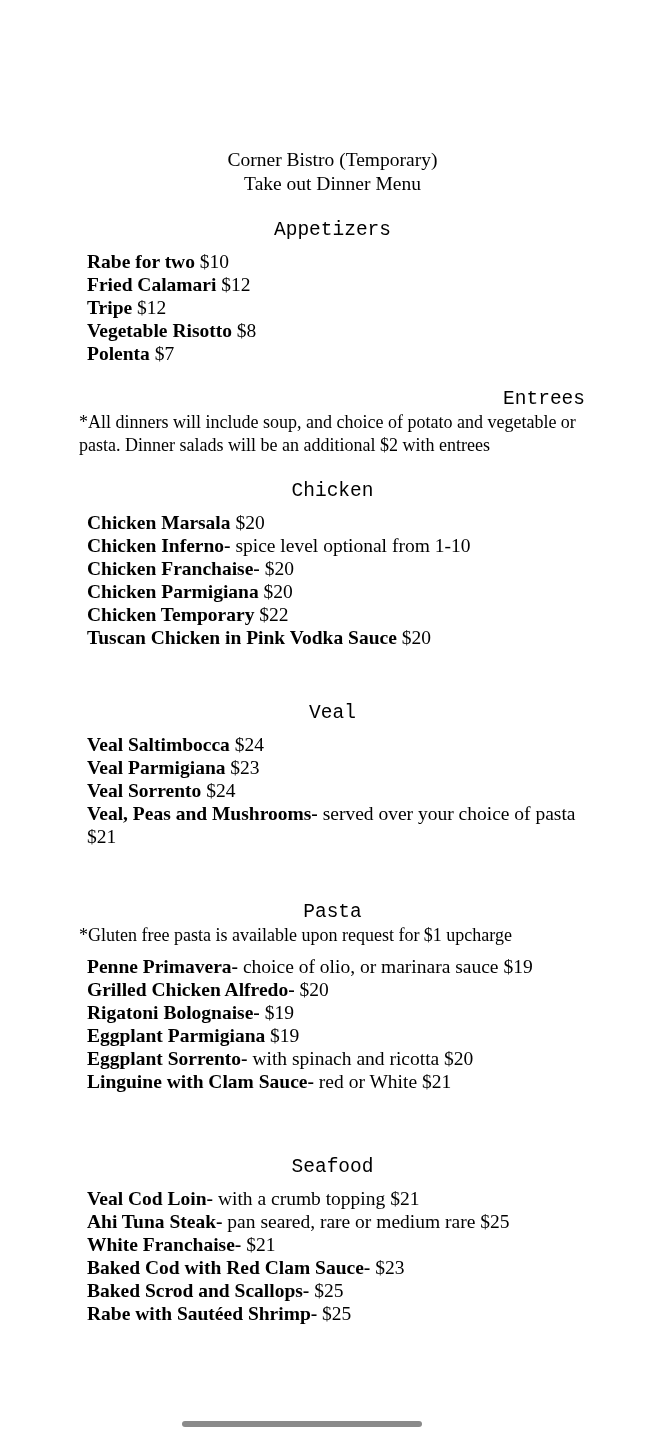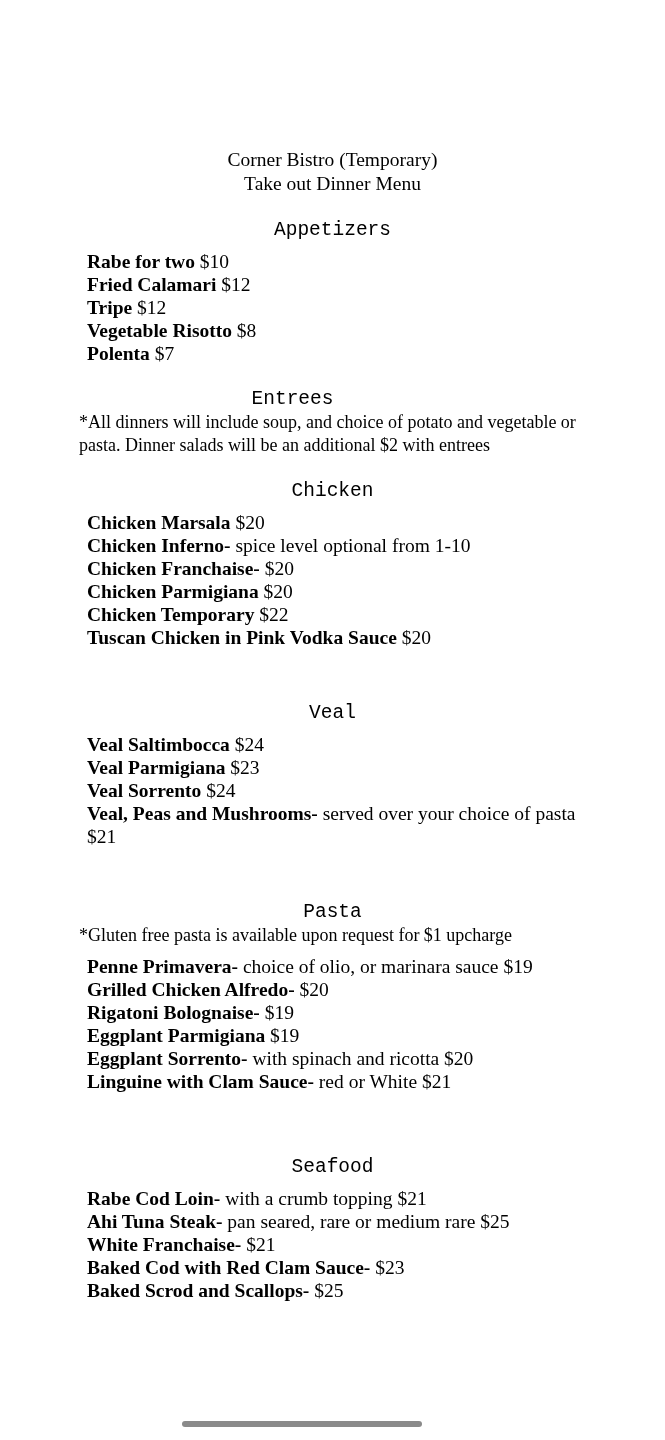--- a/index.html
+++ b/index.html
@@ -38,20 +38,21 @@
     display: block;
   }
   .section-head {
     text-align: center;
     font-size: 19.5px;
     line-height: 24px;
     margin-top: 22px;
     font-family: Liberation Mono, monospace;
   }
   .section-head.right {
+    text-align: right;
     padding-right: 80px;
   }
   .note {
     font-size: 18px;
     line-height: 23px;
     padding: 0 80px 0 79px;
   }
   ul.items {
     list-style: none;
     margin: 8px;
@@ -135,23 +136,24 @@
       <li><span class="nm">Rigatoni Bolognaise-</span><span class="desc"> $19</span></li>
       <li><span class="nm">Eggplant Parmigiana</span><span class="desc"> $19</span></li>
       <li><span class="nm">Eggplant Sorrento-</span><span class="desc"> with spinach and ricotta $20</span></li>
       <li><span class="nm">Linguine with Clam Sauce-</span><span class="desc"> red or White $21</span></li>
     </ul>
 
     <div class="gap-lg"></div>
 
     <div class="section-head">Seafood</div>
     <ul class="items">
-      <li><span class="nm">Rabe Cod Loin-</span><span class="desc"> with a crumb topping $21</span></li>
+      <li><span class="nm">Veal Cod Loin-</span><span class="desc"> with a crumb topping $21</span></li>
       <li><span class="nm">Ahi Tuna Steak-</span><span class="desc"> pan seared, rare or medium rare $25</span></li>
       <li><span class="nm">White Franchaise-</span><span class="desc"> $21</span></li>
       <li><span class="nm">Baked Cod with Red Clam Sauce-</span><span class="desc"> $23</span></li>
       <li><span class="nm">Baked Scrod and Scallops-</span><span class="desc"> $25</span></li>
+      <li><span class="nm">Rabe with Sautéed Shrimp-</span><span class="desc"> $25</span></li>
     </ul>
 
   </div>
 
   <div class="home-indicator"></div>
 </div>
 
 </body></html>

